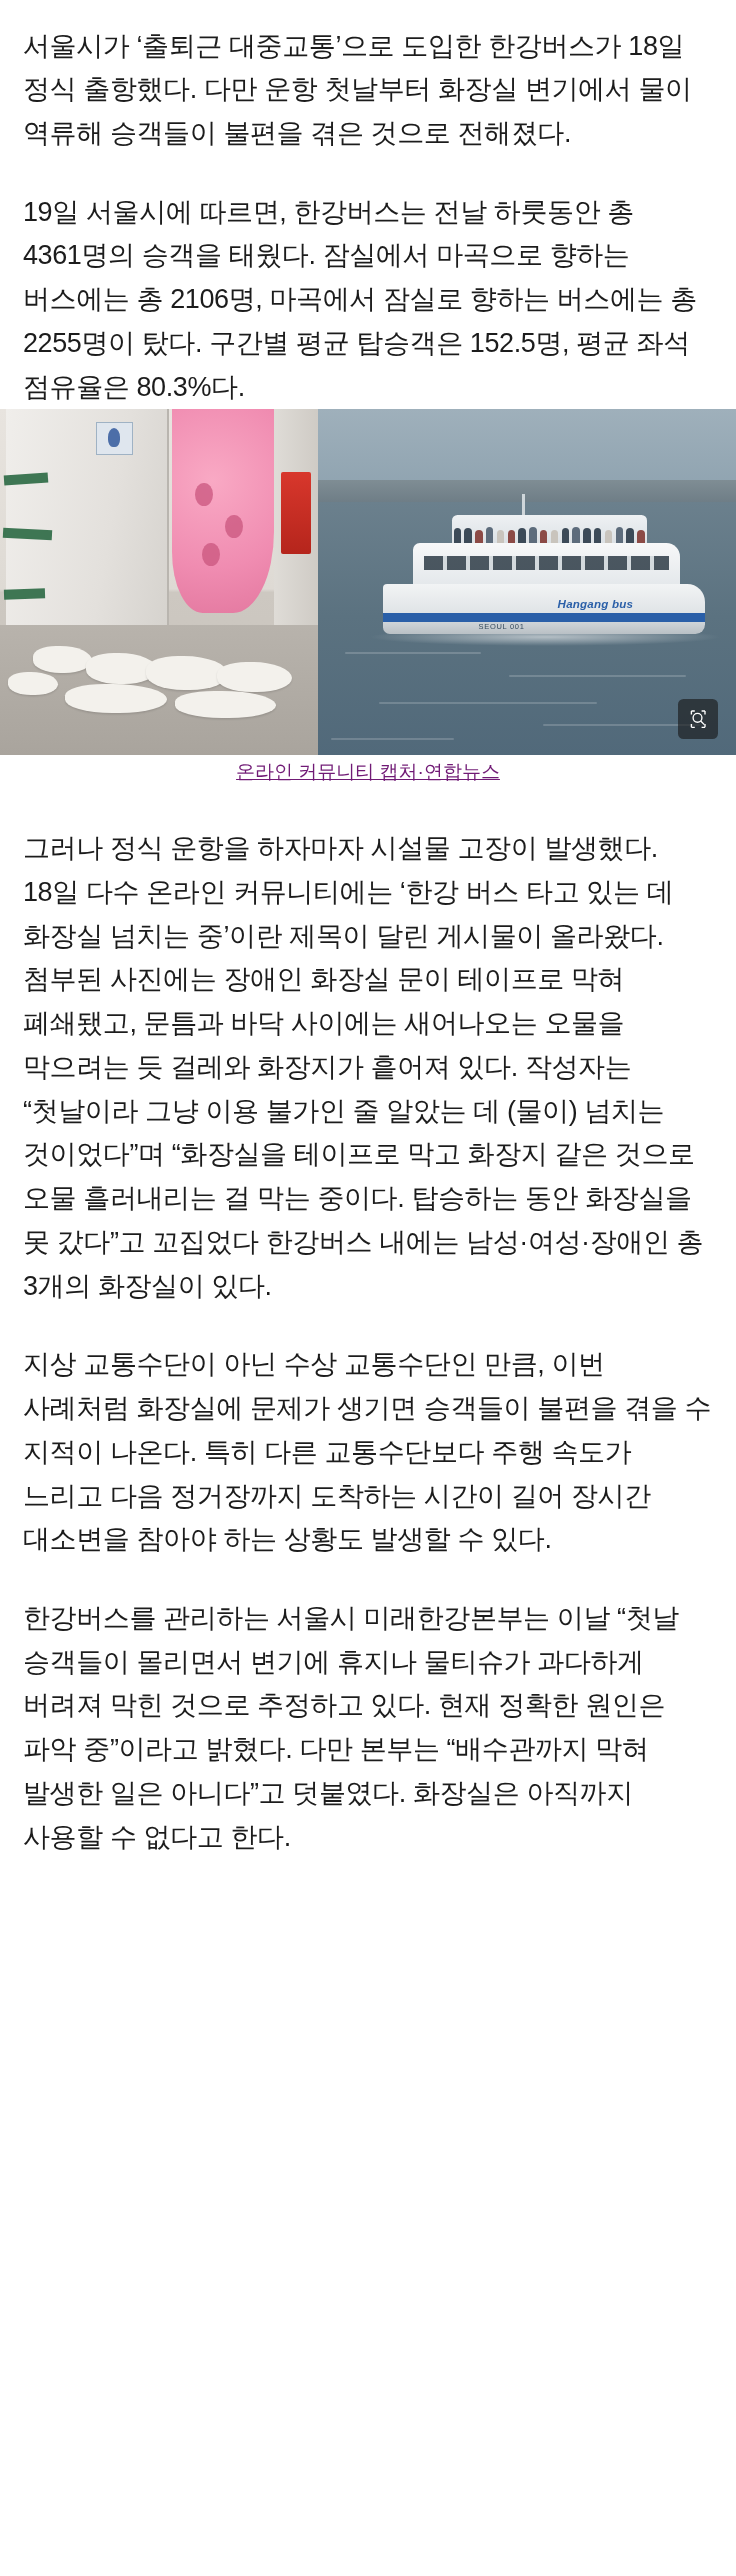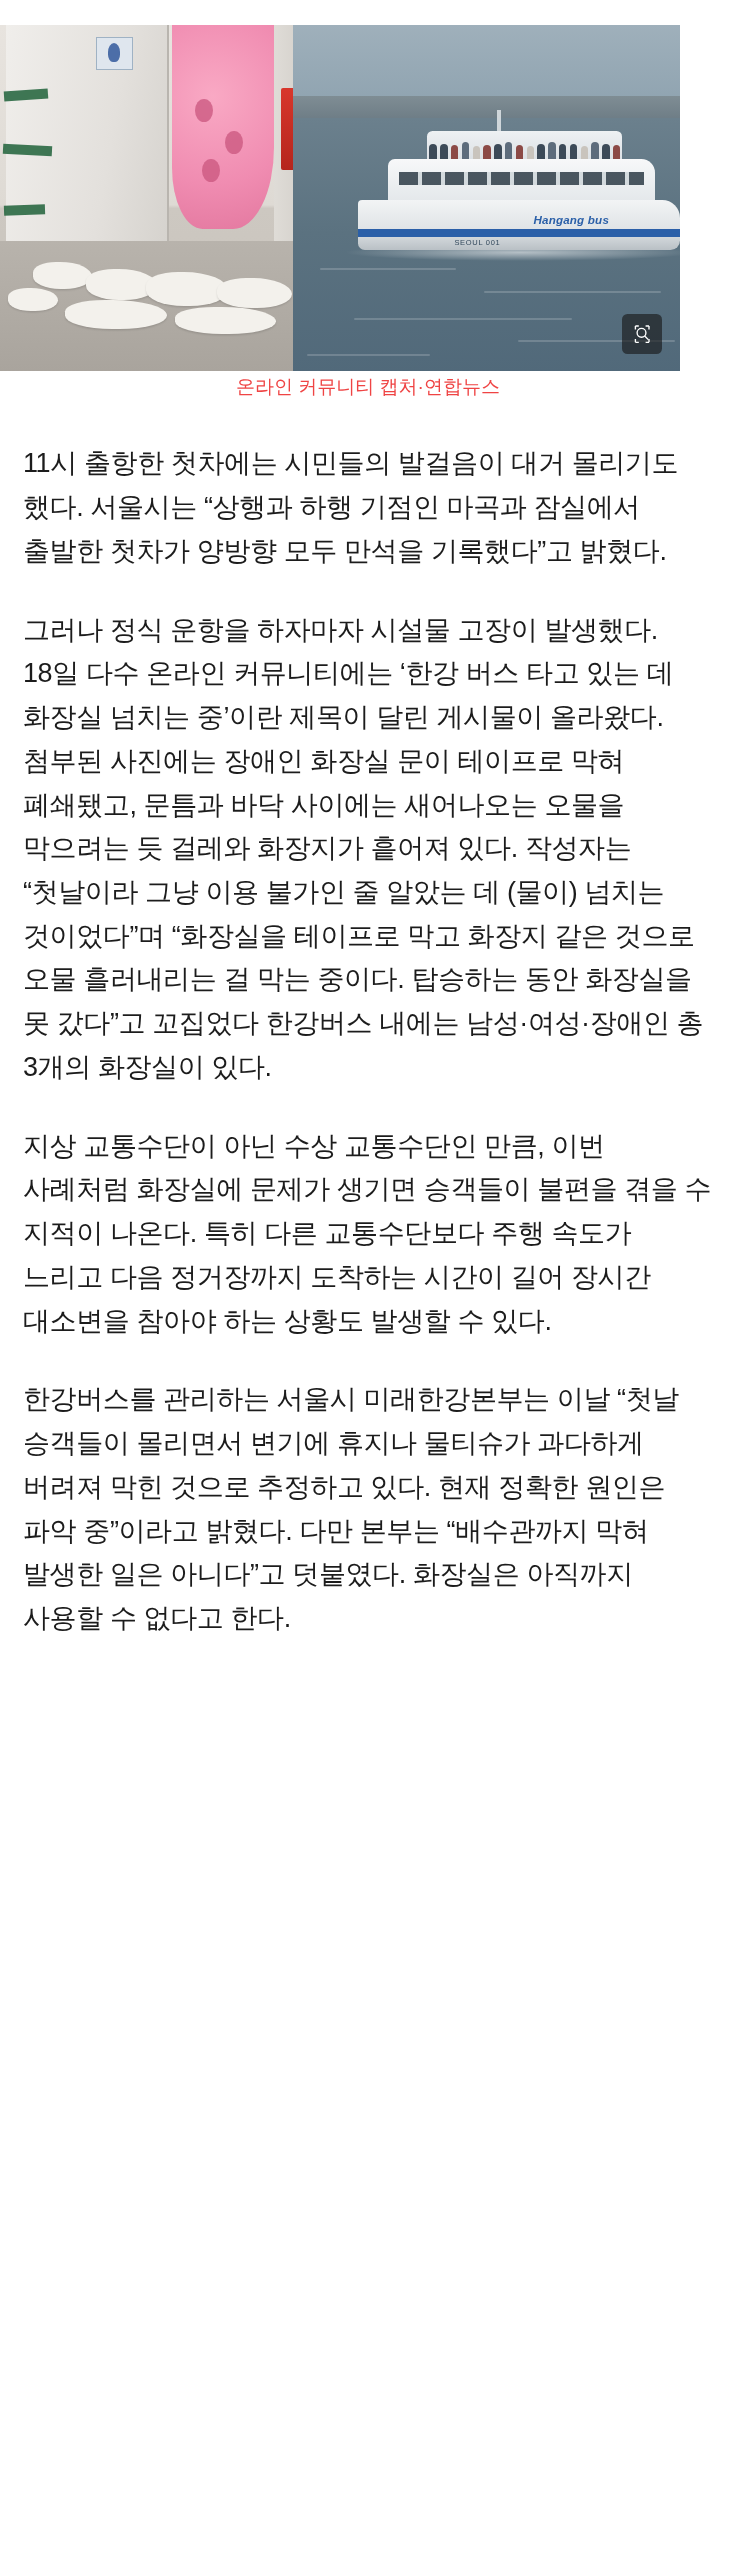--- a/index.html
+++ b/index.html
@@ -35,21 +35,21 @@
   p.para:last-child {
     margin-bottom: 0;
   }
   
   .figure {
     margin: 0 0 17.7px 0;
     width: 736px;
   }
   .photo-row {
     display: flex;
-    width: 680px;
+    width: 736px;
     height: 346px;
     position: relative;
     overflow: hidden;
   }
   .photo {
     position: relative;
     overflow: hidden;
   }
   .photo.left {
     width: 318px;
@@ -309,30 +309,35 @@
     line-height: 1.52;
     letter-spacing: -0.3px;
     color: #7d7d7d;
     text-align: left;
     word-break: keep-all;
   }
   .credit {
     padding: 2.7px 27px 0 27px;
     font-size: 19px;
     line-height: 1.5;
-    color: #ef4444;
+    color: #701a75;
     text-align: center;
+    text-decoration: underline;
   }
   .gap-after-figure { height: 23px; }
 </style>
 </head>
 <body>
 
 <div class="page">
 
+  <div class="article-body">
+    <p class="para">서울시가 ‘출퇴근 대중교통’으로 도입한 한강버스가 18일 정식 출항했다. 다만 운항 첫날부터 화장실 변기에서 물이 역류해 승객들이 불편을 겪은 것으로 전해졌다.</p>
+    <p class="para">19일 서울시에 따르면, 한강버스는 전날 하룻동안 총 4361명의 승객을 태웠다. 잠실에서 마곡으로 향하는 버스에는 총 2106명, 마곡에서 잠실로 향하는 버스에는 총 2255명이 탔다. 구간별 평균 탑승객은 152.5명, 평균 좌석 점유율은 80.3%다.</p>
+  </div>
 
   <figure class="figure">
     <div class="photo-row">
 
       <div class="photo left">
         <div class="wall-back"></div>
         <div class="wall-pink"></div>
         <div class="pink-dot d1"></div>
         <div class="pink-dot d2"></div>
         <div class="pink-dot d3"></div>
@@ -409,20 +414,19 @@
     </div>
 
     <figcaption>
       <div class="credit">온라인 커뮤니티 캡처·연합뉴스</div>
     </figcaption>
   </figure>
 
   <div class="gap-after-figure"></div>
 
   <div class="article-body">
-    <p class="para">11시 출항한 첫차에는 시민들의 발걸음이 대거 몰리기도 했다. 서울시는 “상행과 하행 기점인 마곡과 잠실에서 출발한 첫차가 양방향 모두 만석을 기록했다”고 밝혔다.</p>
     <p class="para">그러나 정식 운항을 하자마자 시설물 고장이 발생했다. 18일 다수 온라인 커뮤니티에는 ‘한강 버스 타고 있는 데 화장실 넘치는 중’이란 제목이 달린 게시물이 올라왔다. 첨부된 사진에는 장애인 화장실 문이 테이프로 막혀 폐쇄됐고, 문틈과 바닥 사이에는 새어나오는 오물을 막으려는 듯 걸레와 화장지가 흩어져 있다. 작성자는 “첫날이라 그냥 이용 불가인 줄 알았는 데 (물이) 넘치는 것이었다”며 “화장실을 테이프로 막고 화장지 같은 것으로 오물 흘러내리는 걸 막는 중이다. 탑승하는 동안 화장실을 못 갔다”고 꼬집었다 한강버스 내에는 남성·여성·장애인 총 3개의 화장실이 있다.</p>
     <p class="para">지상 교통수단이 아닌 수상 교통수단인 만큼, 이번 사례처럼 화장실에 문제가 생기면 승객들이 불편을 겪을 수 지적이 나온다. 특히 다른 교통수단보다 주행 속도가 느리고 다음 정거장까지 도착하는 시간이 길어 장시간 대소변을 참아야 하는 상황도 발생할 수 있다.</p>
     <p class="para">한강버스를 관리하는 서울시 미래한강본부는 이날 “첫날 승객들이 몰리면서 변기에 휴지나 물티슈가 과다하게 버려져 막힌 것으로 추정하고 있다. 현재 정확한 원인은 파악 중”이라고 밝혔다. 다만 본부는 “배수관까지 막혀 발생한 일은 아니다”고 덧붙였다.  화장실은 아직까지 사용할 수 없다고 한다.</p>
   </div>
 
 </div>
 
 
 </body></html>

